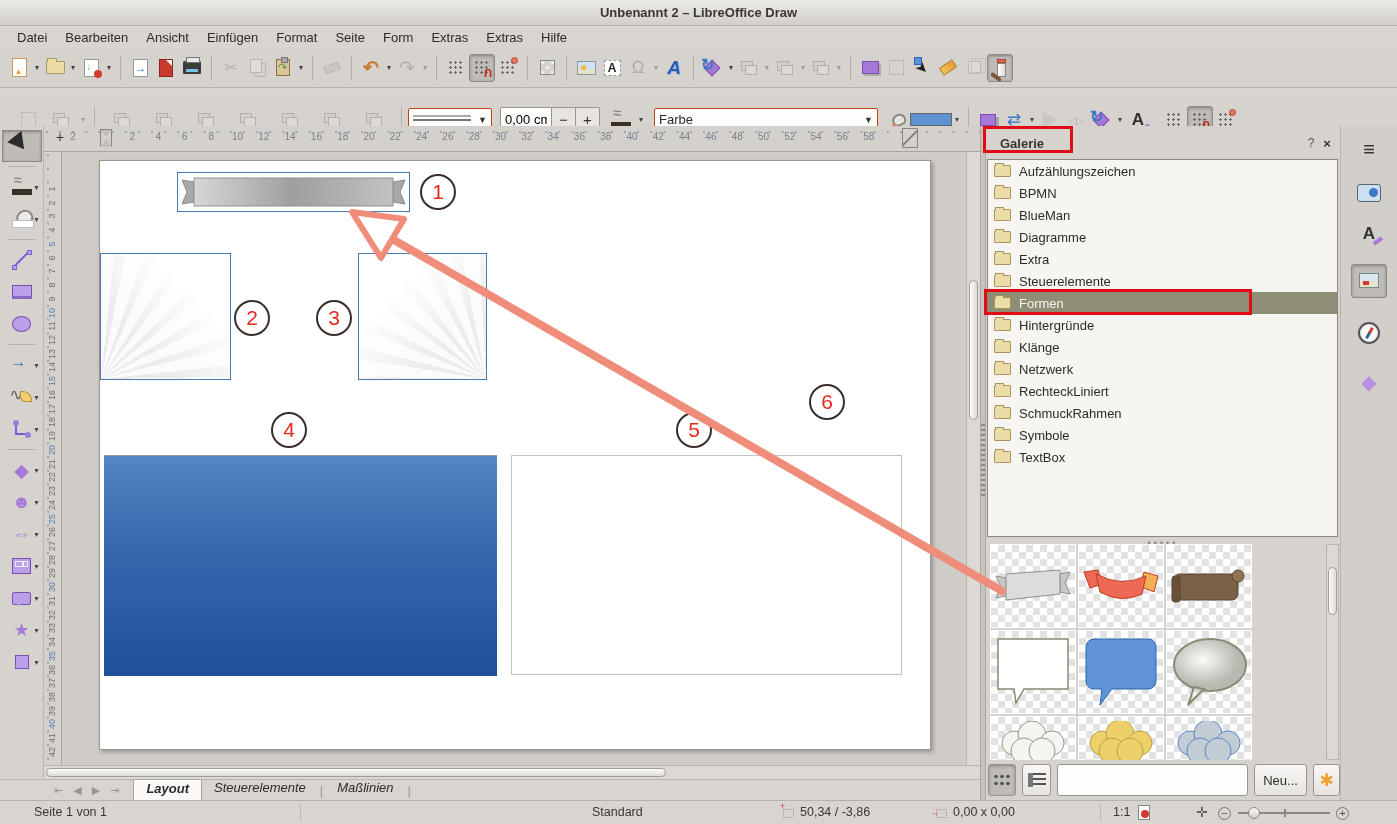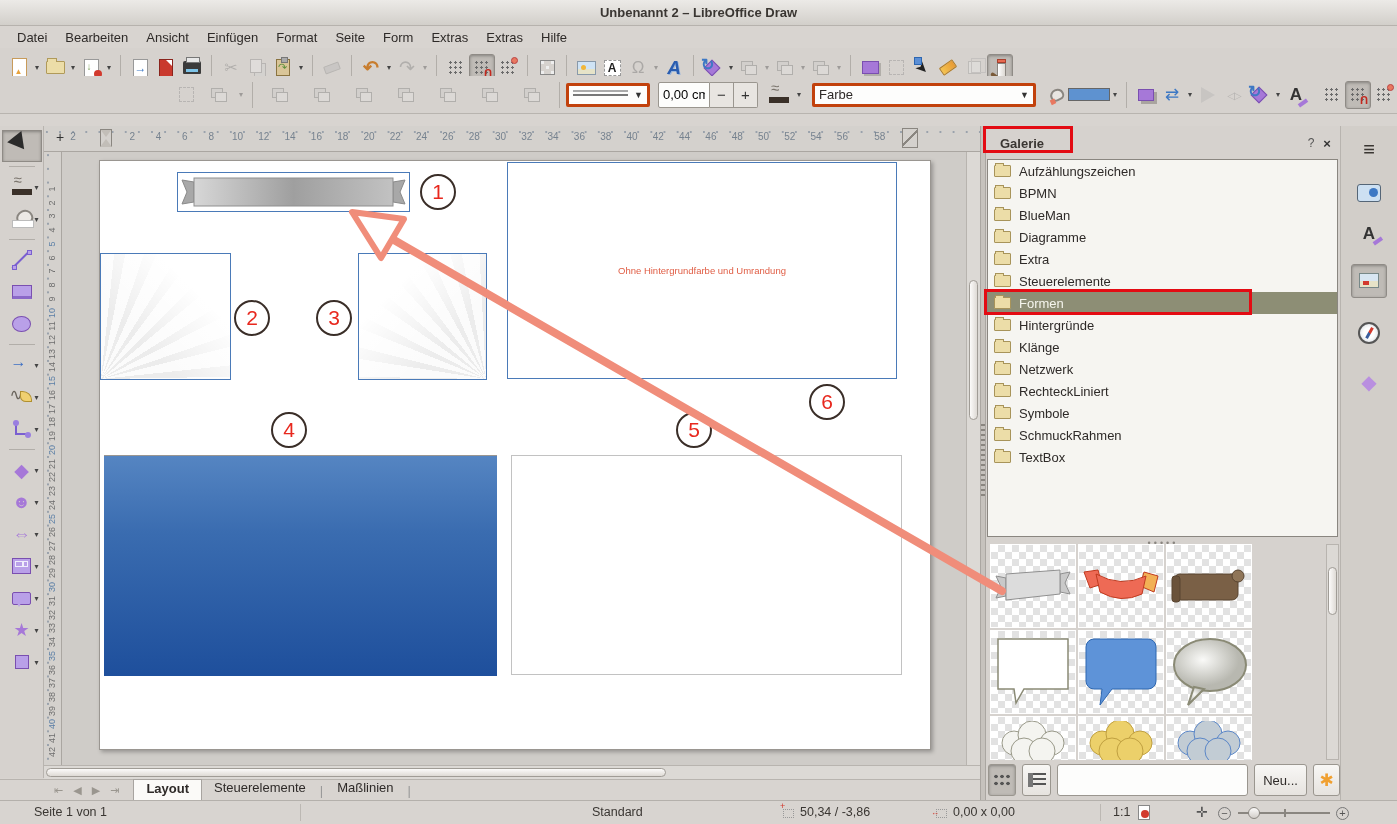--- a/index.html
+++ b/index.html
@@ -8,21 +8,21 @@
   .abs { position:absolute; }
 
   
   .titlebar { left:0; top:0; width:1397px; height:26px; background:linear-gradient(#eceae7,#d2cfca); border-bottom:1px solid #b6b2ad; display:flex; align-items:center; justify-content:center; font-weight:bold; color:#3a3632; font-size:13px; }
   .menubar { left:0; top:26px; width:1397px; height:22px; background:#d8d4d0; display:flex; align-items:center; padding-left:8px; }
   .menubar span { padding:2px 9px; cursor:default; }
 
   
   .tb { left:0; width:1397px; background:#d6d2ce; display:flex; align-items:center; border-bottom:1px solid #b8b4af; }
   .tb1 { top:48px; height:40px; padding-left:6px; }
-  .tb2 { top:76px; height:38px; padding-left:6px;justify-content:flex-end; }
+  .tb2 { top:101px; height:38px; padding-left:12px; }
   .tbtn { width:26px; height:28px; display:flex; align-items:center; justify-content:center; position:relative; border-radius:3px; flex:0 0 auto; }
   .dd { width:10px; height:28px; display:flex; align-items:center; justify-content:center; font-size:8px; color:#444; flex:0 0 auto; }
   .dd::before { content:"▾"; }
   .dis { opacity:.38; filter:grayscale(.9); }
   .pressed { background:#bfbbb6; border:1px solid #8f8b86; box-shadow:inset 0 1px 3px rgba(0,0,0,.3); }
   .sepv { width:1px; height:26px; background:#b2aea9; margin:0 6px; flex:0 0 auto; }
   .glyph { font-size:16px; color:#555; }
 
   
   .i-page { width:15px; height:19px; background:#fff; border:1px solid #c89b5a; position:relative; }
@@ -81,21 +81,21 @@
   .i-tube .cap { position:absolute; left:7px; top:2px; width:9px; height:4px; background:#e86a50; border:1px solid #a8402e; }
   .i-tube .br { position:absolute; left:0; bottom:0; width:12px; height:4px; background:#7a5a38; transform:rotate(35deg); border-radius:2px; }
   .c-arr2::before { content:"⇄"; font-size:17px; color:#3d78c4; }
   .c-fliptri::before { content:"◁▷"; font-size:10px; color:#888; letter-spacing:-1px; }
   .i-persp { width:0; height:0; border-style:solid; border-width:8px 0 8px 14px; border-color:transparent transparent transparent #b5b1ac; }
   .i-fontA2 { font-size:17px; font-weight:bold; color:#333; position:relative; }
   .i-fontA2::after { content:""; position:absolute; right:-6px; bottom:0; width:10px; height:4px; background:#a678d8; transform:rotate(-35deg); }
   .i-shadowrect { width:16px; height:12px; background:#a678d8; border:1px solid #7a4fb0; box-shadow:3px 3px 0 #8a868199; }
 
   
-  .combo { height:24px; background:#fdfdfc; border:3px solid #c2410c; border-radius:2px; display:flex; align-items:center; padding:0 4px; flex:0 0 auto; position:relative; }
+  .combo { height:24px; background:#fdfdfc; border:1px solid #c2410c; border-radius:2px; display:flex; align-items:center; padding:0 4px; flex:0 0 auto; position:relative; }
   .combo .ca { margin-left:auto; font-size:9px; color:#333; padding-left:6px; }
   .combo .ca::before { content:"▼"; }
   .lineprev { width:58px; height:0; border-top:2px solid #777; box-shadow:0 -4px 0 #aaa; }
   .numfield { width:52px; height:26px; background:#fdfdfc; border:1px solid #9a968f; border-radius:2px 0 0 2px; font-size:13px; padding:0 4px; font-family:"Liberation Sans",sans-serif; }
   .stepbtn { width:24px; height:26px; border:1px solid #9a968f; border-left:none; background:#e8e5e1; display:flex; align-items:center; justify-content:center; font-size:15px; color:#333; flex:0 0 auto; }
   .swatch { width:42px; height:13px; background:#5e92d0; border:1px solid #666; }
   .i-can { width:14px; height:12px; border:2px solid #8a8680; border-radius:50% 50% 40% 40%; position:relative; transform:rotate(-25deg); background:#e8e5e1; }
   .i-can::after { content:""; position:absolute; left:-4px; bottom:-3px; width:5px; height:5px; background:#e87860; }
 
   
@@ -219,21 +219,21 @@
   .ss-gallbtn i { position:absolute; left:7px; top:8px; width:20px; height:15px; border:1px solid #788; background:linear-gradient(#d8e6f2 55%, #e6e3c8 55%); }
   .ss-gallbtn i::after { content:""; position:absolute; left:3px; bottom:2px; width:6px; height:4px; background:#d23a2e; }
   .ss-nav { top:196px; width:22px; height:22px; border-radius:50%; border:2px solid #555; background:radial-gradient(#fff 40%, #cfd4da); position:absolute; }
   .ss-nav::after { content:""; position:absolute; left:8px; top:3px; width:3px; height:12px; background:linear-gradient(#d23a2e 50%, #3a5d9c 50%); transform:rotate(30deg); }
   .ss-shapes { top:244px; font-size:20px; color:#b98fe0; position:absolute; }
   .ss-shapes::before { content:"◆"; }
 
   
   .tabbar { left:0; top:779px; width:980px; height:21px; background:#d8d4d0; border-top:1px solid #b8b4af; display:flex; align-items:center; position:absolute; }
   .navbtns { margin-left:54px; display:flex; gap:10px; color:#9a968f; font-size:11px; }
-  .tab { padding:1px 12px 6px; color:#2e2a28; }
+  .tab { padding:1px 12px 6px; color:#2e2a28;font-style:italic; }
   .tab.active { background:#fbfaf8; border:1px solid #a8a4a0; border-bottom:none; font-weight:bold; margin-left:14px; }
   .tabsep { color:#999; padding:0 2px; }
   .statusbar { left:0; top:800px; width:1397px; height:24px; background:#d8d4d0; border-top:1px solid #b4b0ab; position:absolute; font-size:12.5px; color:#3a3632; }
   .sb { position:absolute; top:4px; }
   .sb-sep { position:absolute; top:3px; width:1px; height:17px; background:#bcb8b3; }
   .sb-icon-pos { left:783px; top:8px; width:11px; height:9px; border:1px dotted #999; position:absolute; }
   .sb-icon-pos::before { content:"+"; position:absolute; left:-4px; top:-9px; color:#d23a2e; font-size:9px; }
   .sb-icon-size { left:936px; top:8px; width:11px; height:9px; border:1px dotted #999; position:absolute; }
   .sb-icon-size::before { content:"↔"; position:absolute; left:-6px; top:-2px; color:#d23a2e; font-size:8px; }
   .sb-mod { left:1138px; top:4px; width:12px; height:15px; background:#fff; border:1px solid #888; position:absolute; }
@@ -583,21 +583,21 @@
       <span class="hnum" style="left: 561.7px;">38</span>
       <span class="hnum" style="left: 588px;">40</span>
       <span class="hnum" style="left: 614.3px;">42</span>
       <span class="hnum" style="left: 640.6px;">44</span>
       <span class="hnum" style="left: 666.9px;">46</span>
       <span class="hnum" style="left: 693.2px;">48</span>
       <span class="hnum" style="left: 719.5px;">50</span>
       <span class="hnum" style="left: 745.8px;">52</span>
       <span class="hnum" style="left: 772.1px;">54</span>
       <span class="hnum" style="left: 798.4px;">56</span>
-      <span class="hnum" style="left: 824.7px; margin-left: 11px;">58</span>
+      <span class="hnum" style="left: 824.7px;">58</span>
     </div>
   <div class="vruler" id="vruler">
       <span class="vnum" style="top: 32px;">1</span>
       <span class="vnum" style="top: 45.73px;">2</span>
       <span class="vnum" style="top: 59.46px;">3</span>
       <span class="vnum" style="top: 73.19px;">4</span>
       <span class="vnum b5" style="top: 86.92px;">5</span>
       <span class="vnum" style="top: 100.65px;">6</span>
       <span class="vnum" style="top: 114.38px;">7</span>
       <span class="vnum" style="top: 128.11px;">8</span>
@@ -651,23 +651,20 @@
           </defs>
         <polygon points="4,7 16,9 16,29 4,31 9,19" fill="#a8a8a8" stroke="#8a8a8a" stroke-width="1"></polygon>
         <polygon points="227,7 215,9 215,29 227,31 222,19" fill="#a8a8a8" stroke="#8a8a8a" stroke-width="1"></polygon>
         <rect x="16" y="5" width="199" height="28" fill="url(#bg1)" stroke="#8f8f8f" stroke-width="1"></rect>
       </svg>
     </div>
 
     <div class="shape bluebrd fan-bl" style="left:38px;top:101px;width:131px;height:127px"></div>
     <div class="shape bluebrd fan-br" style="left:296px;top:101px;width:129px;height:127px"></div>
 
-    <div class="shape bluebrd notext-rect" style="left:445px;top:10px;width:390px;height:217px;background:#fff">
-      <span>Ohne Hintergrundfarbe und Umrandung</span>
-    </div>
 
     <div class="shape gradrect" style="left:42px;top:303px;width:393px;height:221px"></div>
     <div class="shape whiterect" style="left:449px;top:303px;width:391px;height:220px"></div>
 
     <div class="badge" style="left:358px;top:22px">1</div>
     <div class="badge" style="left:172px;top:148px">2</div>
     <div class="badge" style="left:254px;top:148px">3</div>
     <div class="badge" style="left:209px;top:260px">4</div>
     <div class="badge" style="left:614px;top:260px">5</div>
     <div class="badge" style="left:747px;top:232px">6</div>
@@ -729,25 +726,25 @@
       <div class="grow">
           <span class="gfold"></span>
           <span>Netzwerk</span>
         </div>
       <div class="grow">
           <span class="gfold"></span>
           <span>RechteckLiniert</span>
         </div>
       <div class="grow">
           <span class="gfold"></span>
+          <span>SchmuckRahmen</span>
+        </div>
+      <div class="grow">
+          <span class="gfold"></span>
           <span>Symbole</span>
-        </div>
-      <div class="grow">
-          <span class="gfold"></span>
-          <span>SchmuckRahmen</span>
         </div>
       <div class="grow">
           <span class="gfold"></span>
           <span>TextBox</span>
         </div>
     </div>
     <div class="gripdots">•••••</div>
     <div class="gthumbs">
       <div class="gcell" style="left:0;top:0">
         <svg width="78" height="44" viewBox="0 0 78 44">

